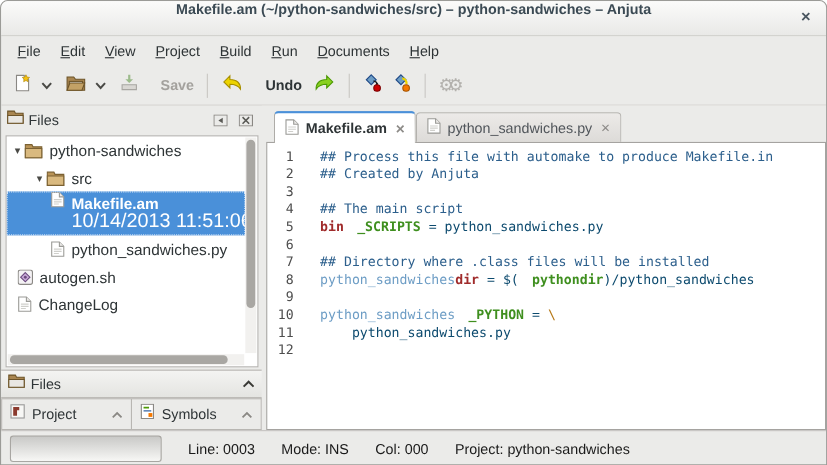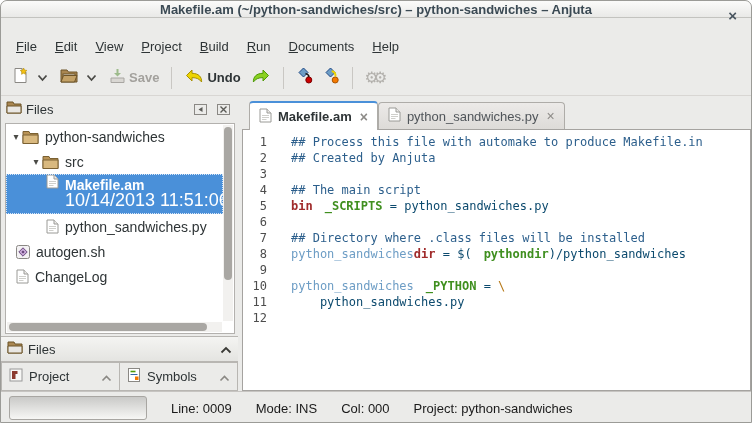--- a/index.html
+++ b/index.html
@@ -5,44 +5,44 @@
   html,body{margin:0;padding:0;background:#fff;}
   *{box-sizing:border-box;}
   .window{
     position:relative;width:752px;height:423px;
     font-family:"Liberation Sans",sans-serif;
     background:#ebebe9;border:1px solid #9b9b97;
     border-radius:7px 7px 0 0;overflow:hidden;
   }
   
   .titlebar{
-    position:absolute;left:0;top:0;width:100%;height:17px;
+    position:absolute;left:0;top:0;width:100%;height:32px;
     background:linear-gradient(#fbfbfa,#e9e9e7);
     border-bottom:1px solid #c3c3bf;border-radius:6px 6px 0 0;
-    display:flex;align-items:flex-end;justify-content:center;
+    display:flex;align-items:flex-start;justify-content:center;
   }
   .titlebar .title{font-size:13px;font-weight:bold;color:#3b4a54;}
   .titlebar .close{
     position:absolute;right:14px;top:7px;font-size:15px;font-weight:bold;
     color:#4a5660;cursor:default;line-height:16px;
   }
   
   .menubar{
     position:absolute;left:0;top:32px;width:100%;height:27px;
     display:flex;align-items:center;padding-left:6px;font-size:13px;color:#2e3436;
   }
   .menu-item{padding:5px 9px;}
   .menu-item .mn{text-decoration:underline;}
   
   .toolbar{
     position:absolute;left:0;top:59px;width:100%;height:36px;
     display:flex;align-items:center;padding:0 6px;
     border-bottom:1px solid #d8d6d3;
   }
-  .tbtn{display:flex;align-items:center;gap:3px;padding:4px 5px;border-radius:3px;}
+  .tbtn{display:flex;align-items:center;gap:20px;padding:4px 5px;border-radius:3px;}
   .tbtn .lbl{font-size:13px;font-weight:bold;color:#2e3436;}
   .tbtn.disabled .lbl{color:#a3a19d;font-weight:bold;}
   .tsep{width:1px;height:22px;background:#c9c7c3;margin:0 7px;}
   .chev{margin-left:-2px;margin-right:2px;}
   
   .main{position:absolute;left:0;top:95px;width:100%;height:295px;}
   .sidebar{position:absolute;left:0;top:0;width:237px;height:295px;}
   .splitter{position:absolute;left:237px;top:0;width:4px;height:295px;background:#ebebe9;}
   
   .files-header{position:absolute;left:0;top:0;width:237px;height:26px;display:flex;align-items:center;padding:0 5px;}
@@ -403,19 +403,19 @@
           <div class="code-line"><span class="ln">9</span><span class="ct"></span></div>
           <div class="code-line"><span class="ln">10</span><span class="ct"><span class="tok-var">python_sandwiches</span><span class="tok-macro">_PYTHON</span><span class="tok-plain"> = </span><span class="tok-cont">\</span></span></div>
           <div class="code-line"><span class="ln">11</span><span class="ct"><span class="tok-plain">    python_sandwiches.py</span></span></div>
           <div class="code-line"><span class="ln">12</span><span class="ct"></span></div>
         </div>
     </div>
   </div>
 
   <div class="statusbar" id="statusbar">
     <div class="progress-box"></div>
-  <span class="status-item">Line: 0009</span>
+  <span class="status-item">Line: 0003</span>
       <span class="status-item">Mode: INS</span>
       <span class="status-item">Col: 000</span>
       <span class="status-item">Project: python-sandwiches</span>
     </div>
 
 </div>
 
 </body></html>

